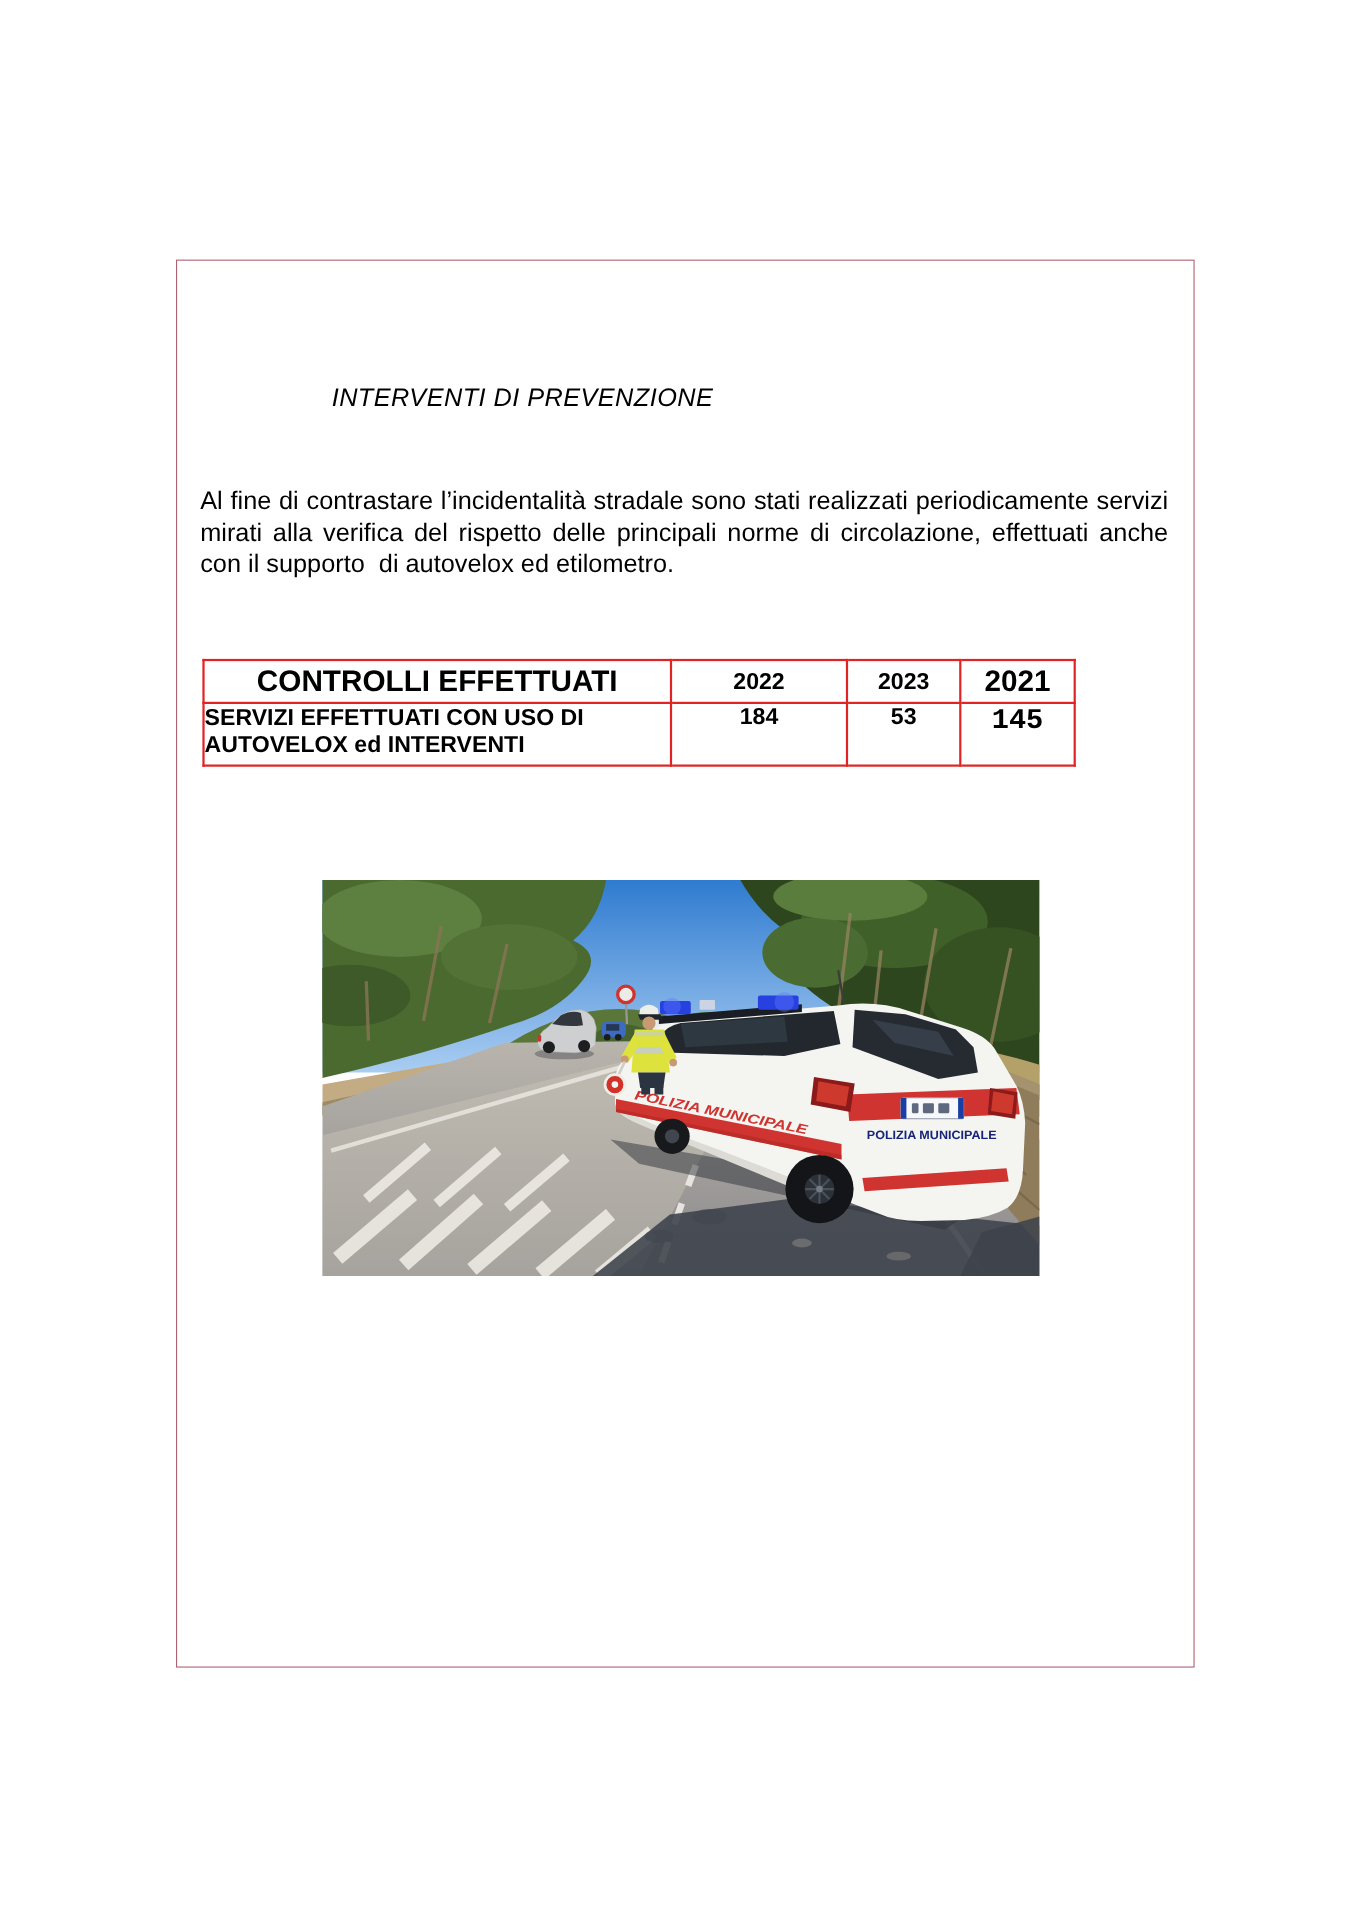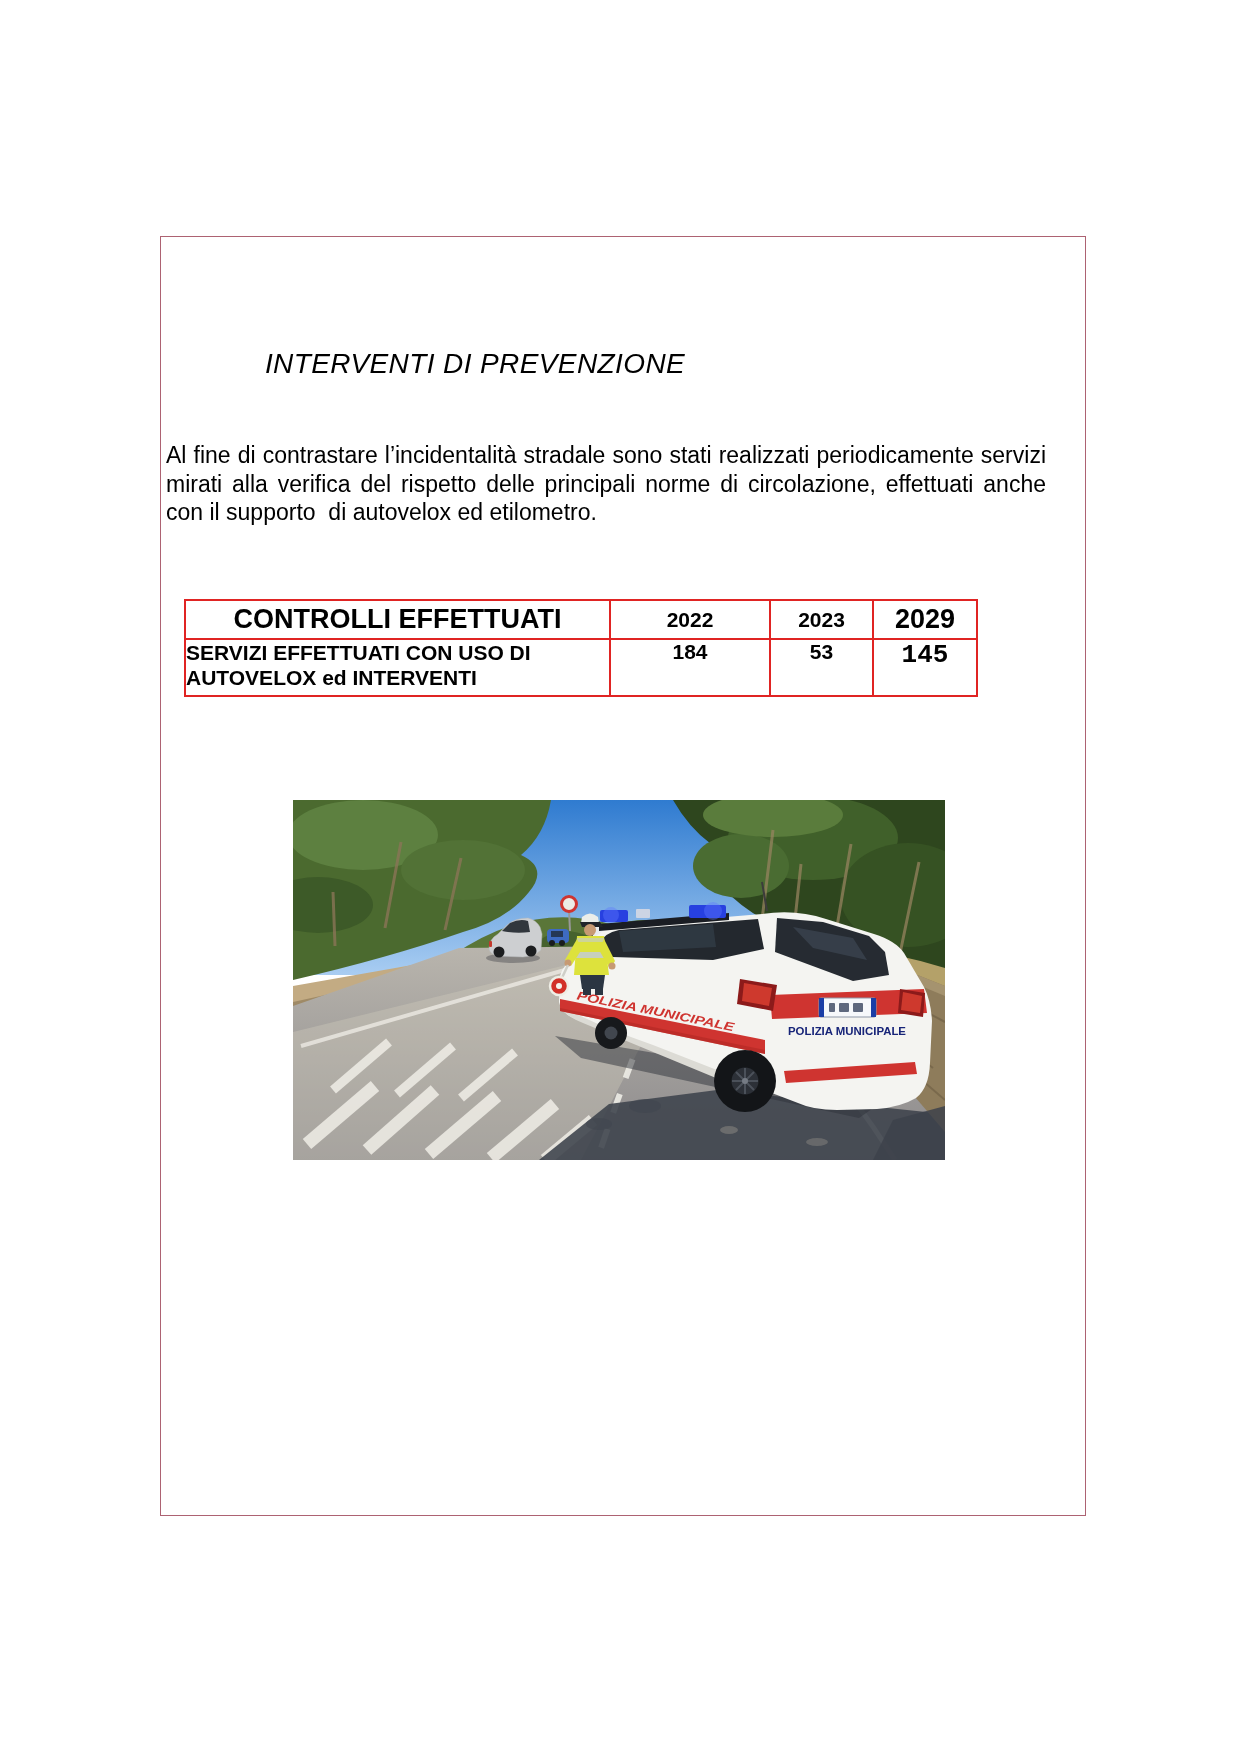--- a/index.html
+++ b/index.html
@@ -1,22 +1,22 @@
 <!DOCTYPE html>
 <html><head>
 <meta charset="utf-8">
 <style>
   html,body{margin:0;padding:0;background:#ffffff;}
   .page{position:relative;width:1241px;height:1754px;background:#ffffff;
         font-family:"Liberation Sans",sans-serif;color:#000;overflow:hidden;}
   .frame{position:absolute;left:160px;top:236px;width:924px;height:1278px;
          border:1px solid #ad6272;}
   .doc-title{position:absolute;left:170px;top:348px;width:610px;text-align:center;
-         font-size:28px;font-style:italic;letter-spacing:.4px;}
-  .body-par{position:absolute;left:166px;top:441px;width:880px;margin:0;
+         font-size:23px;font-style:italic;letter-spacing:.4px;}
+  .body-par{position:absolute;left:182px;top:441px;width:880px;margin:0;
          font-size:23px;line-height:28.5px;text-align:justify;white-space:pre-wrap;}
   table.ctable{position:absolute;left:184px;top:599px;border-collapse:collapse;
          table-layout:fixed;width:792px;}
   .ctable th,.ctable td{border:2px solid #e02423;font-weight:bold;padding:0;}
   .ctable thead tr{height:39px;border-radius:10px;}
   .ctable tbody tr{height:57px;}
   .h-main{font-size:27px;text-align:center;vertical-align:middle;}
   .h-year{font-size:21px;text-align:center;vertical-align:middle;}
   .h-year-big{font-size:27px;text-align:center;vertical-align:middle;}
   .c-label{font-size:21px;line-height:25px;text-align:left;vertical-align:top;
@@ -42,21 +42,21 @@
         <col style="width:425px">
         <col style="width:160px">
         <col style="width:103px">
         <col style="width:104px">
       </colgroup>
     <thead>
       <tr>
         <th class="h-main">CONTROLLI EFFETTUATI</th>
         <th class="h-year">2022</th>
         <th class="h-year">2023</th>
-        <th class="h-year-big">2029</th>
+        <th class="h-year-big">2021</th>
       </tr>
     </thead>
     <tbody>
       <tr>
         <td class="c-label">SERVIZI EFFETTUATI CON USO DI AUTOVELOX ed INTERVENTI</td>
         <td class="c-val">184</td>
         <td class="c-val">53</td>
         <td class="c-val-big">145</td>
       </tr>
     </tbody>

